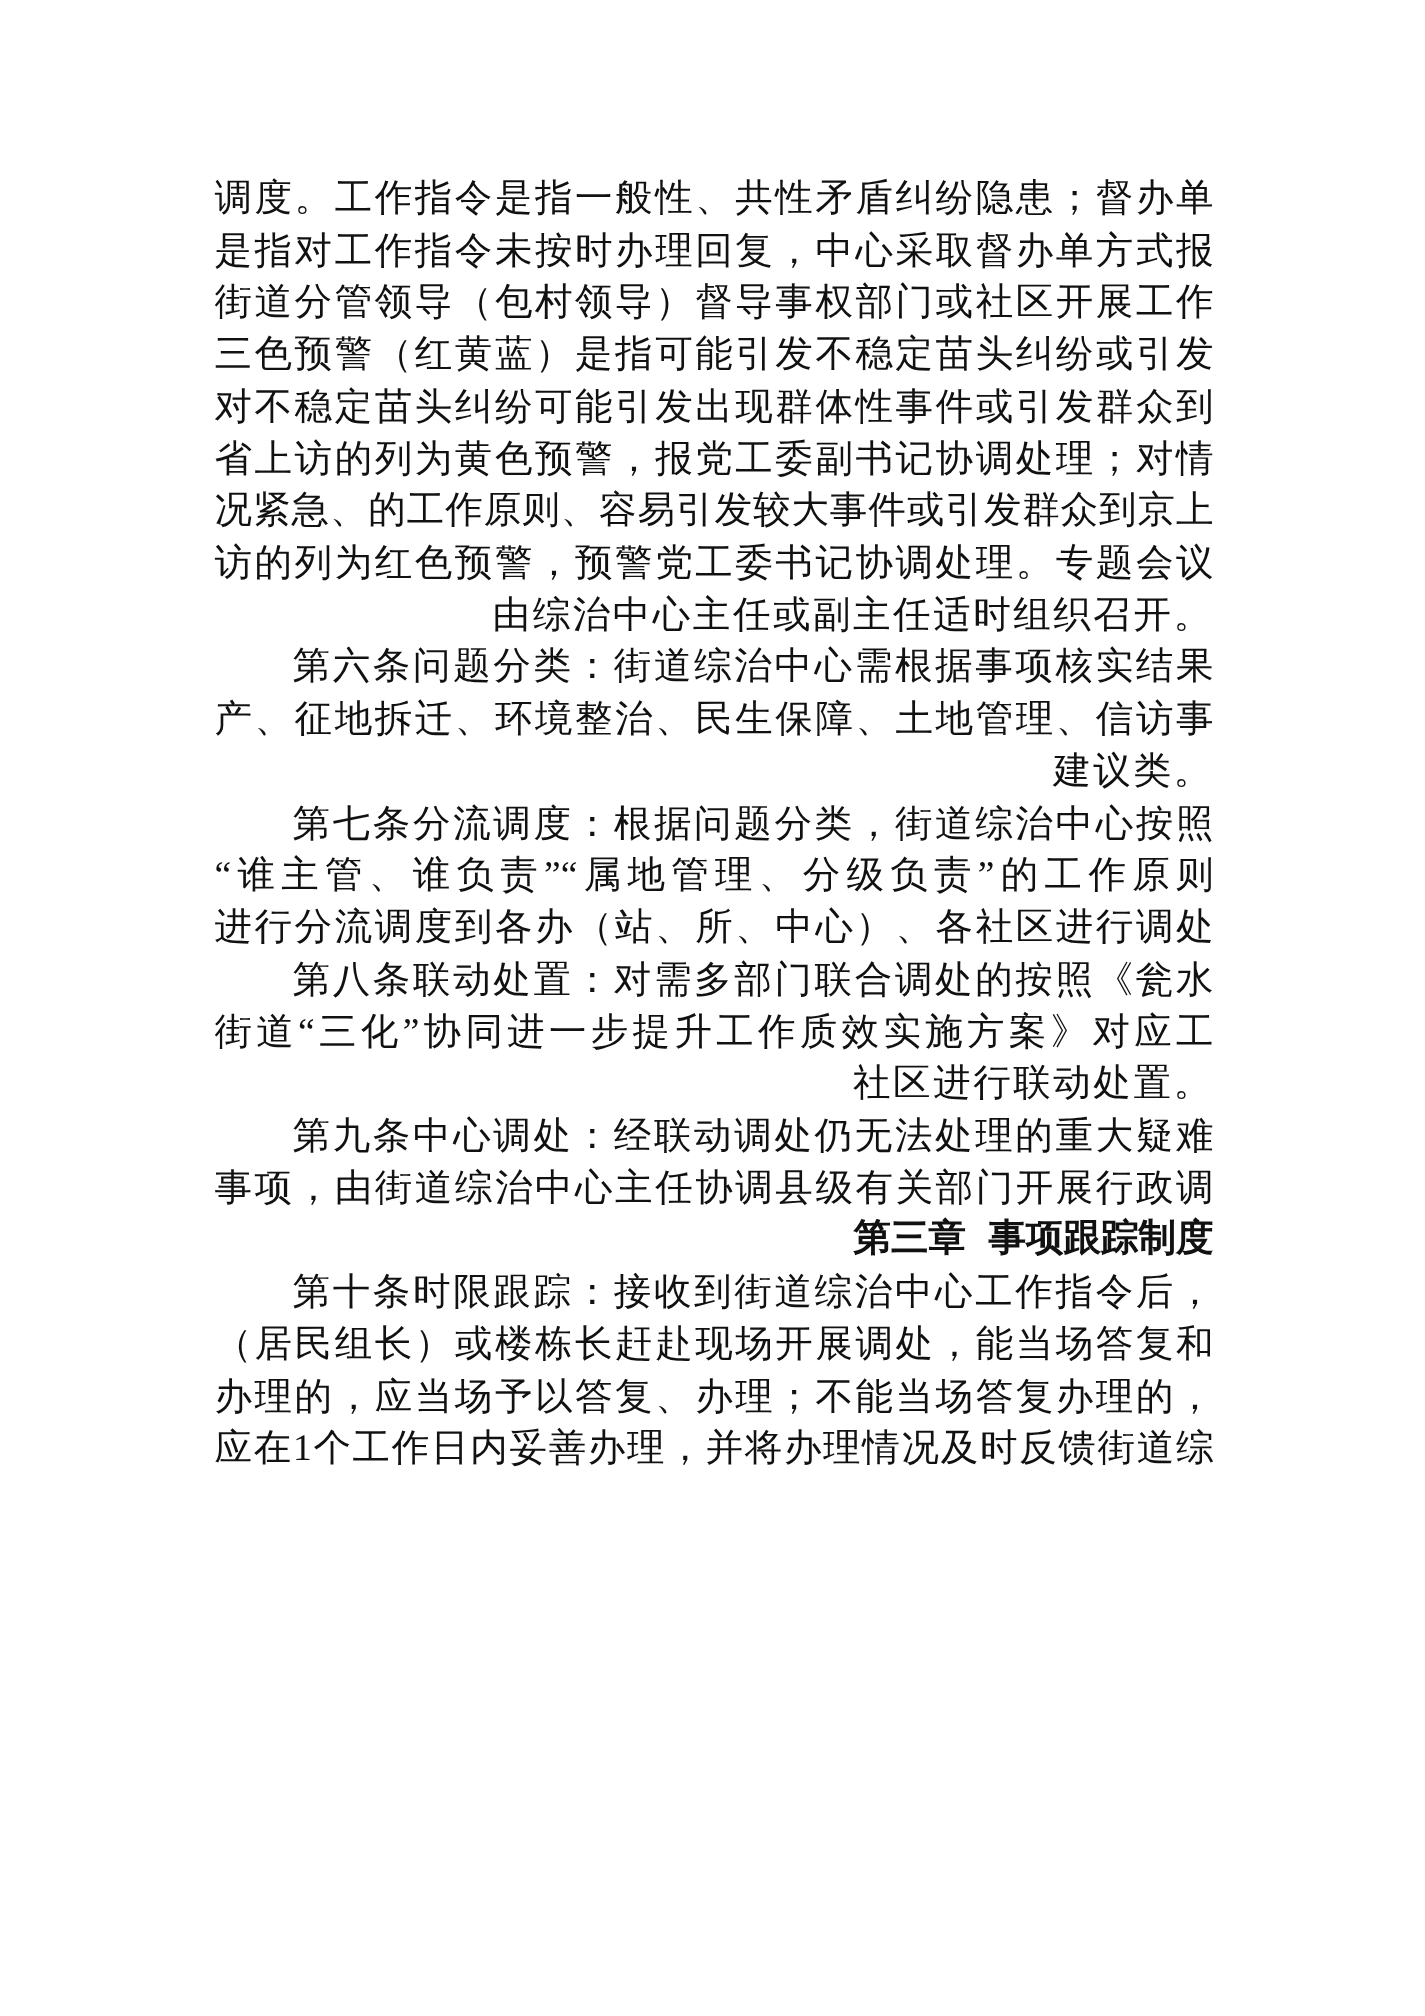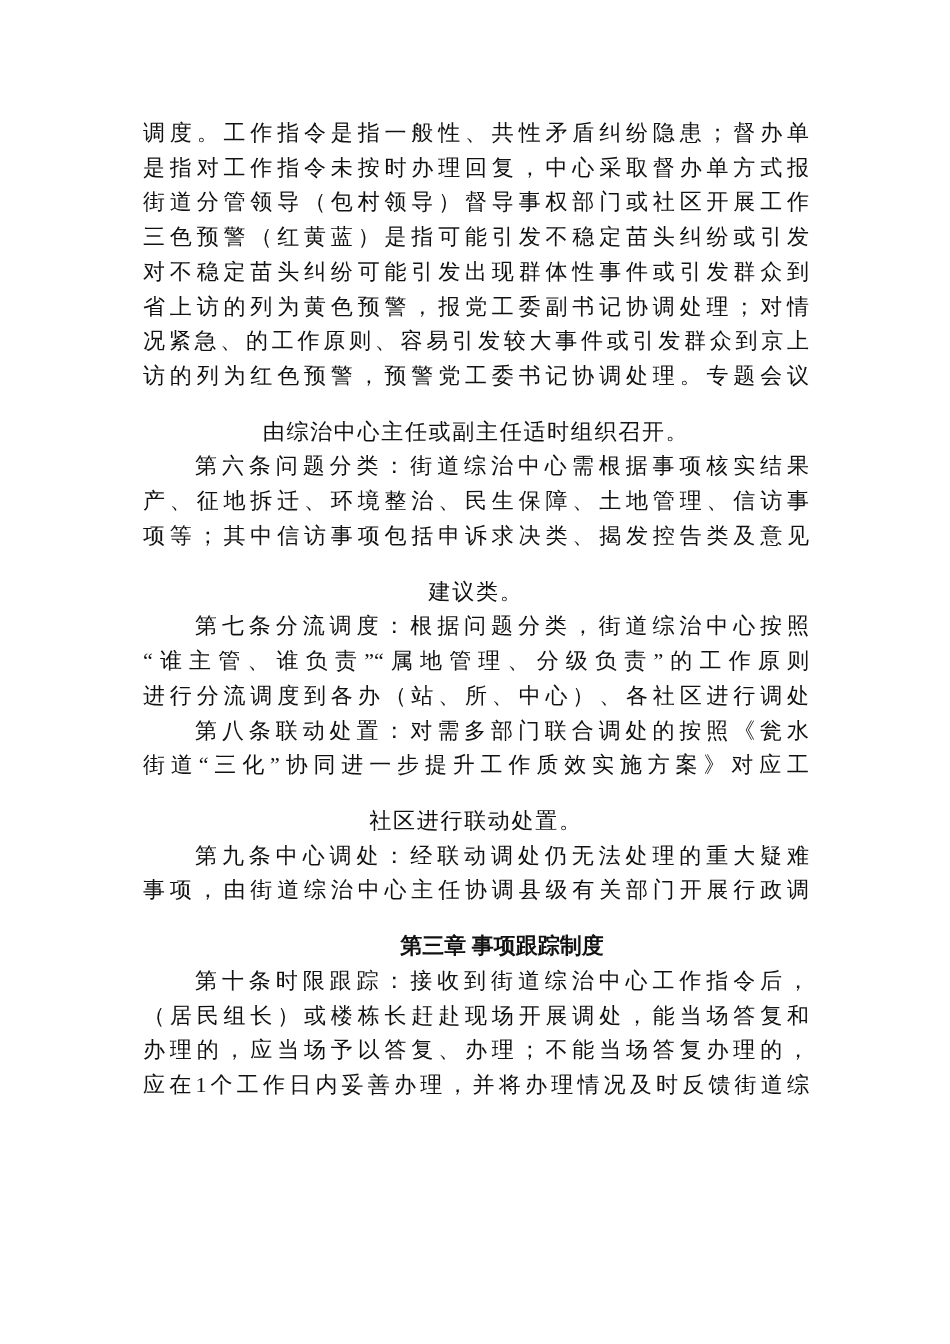--- a/index.html
+++ b/index.html
@@ -15,61 +15,59 @@
   }
   .textblock {
     position: absolute;
     left: 143px;
     top: 116px;
     width: 666px;
   }
   .ln {
     height: 34.72px;
     line-height: 34.72px;
-    font-size: 22px;
+    font-size: 25px;
     overflow: hidden;
   }
   
   .j {
     text-align: justify;
     text-align-last: justify;
     text-justify: inter-character;
   }
   
   .end {
-    text-align: center;
+    text-align: right;
     letter-spacing: 1.7px;
-    margin-top: 21px;
   }
   
   .ind { padding-left: 52px; }
   
   .head {
-    font-family: Liberation Serif, serif;
+    font-family: Liberation Mono, monospace;
     font-weight: 700;
     letter-spacing: 0;
   }
 </style>
 </head>
 <body>
 
 <div class="page">
   <div class="textblock">
     <div class="ln j">调度。工作指令是指一般性、共性矛盾纠纷隐患；督办单</div>
     <div class="ln j">是指对工作指令未按时办理回复，中心采取督办单方式报</div>
     <div class="ln j">街道分管领导（包村领导）督导事权部门或社区开展工作</div>
     <div class="ln j">三色预警（红黄蓝）是指可能引发不稳定苗头纠纷或引发</div>
     <div class="ln j">对不稳定苗头纠纷可能引发出现群体性事件或引发群众到</div>
     <div class="ln j">省上访的列为黄色预警，报党工委副书记协调处理；对情</div>
     <div class="ln j">况紧急、的工作原则、容易引发较大事件或引发群众到京上</div>
     <div class="ln j">访的列为红色预警，预警党工委书记协调处理。专题会议</div>
     <div class="ln end">由综治中心主任或副主任适时组织召开。</div>
     <div class="ln j ind">第六条问题分类：街道综治中心需根据事项核实结果</div>
     <div class="ln j">产、征地拆迁、环境整治、民生保障、土地管理、信访事</div>
-    <div class="ln j">项等；其中信访事项包括申诉求决类、揭发控告类及意见</div>
     <div class="ln end">建议类。</div>
     <div class="ln j ind">第七条分流调度：根据问题分类，街道综治中心按照</div>
     <div class="ln j">“谁主管、谁负责”“属地管理、分级负责”的工作原则</div>
     <div class="ln j">进行分流调度到各办（站、所、中心）、各社区进行调处</div>
     <div class="ln j ind">第八条联动处置：对需多部门联合调处的按照《瓮水</div>
     <div class="ln j">街道“三化”协同进一步提升工作质效实施方案》对应工</div>
     <div class="ln end">社区进行联动处置。</div>
     <div class="ln j ind">第九条中心调处：经联动调处仍无法处理的重大疑难</div>
     <div class="ln j">事项，由街道综治中心主任协调县级有关部门开展行政调</div>
     <div class="ln end ind head">第三章 事项跟踪制度</div>

